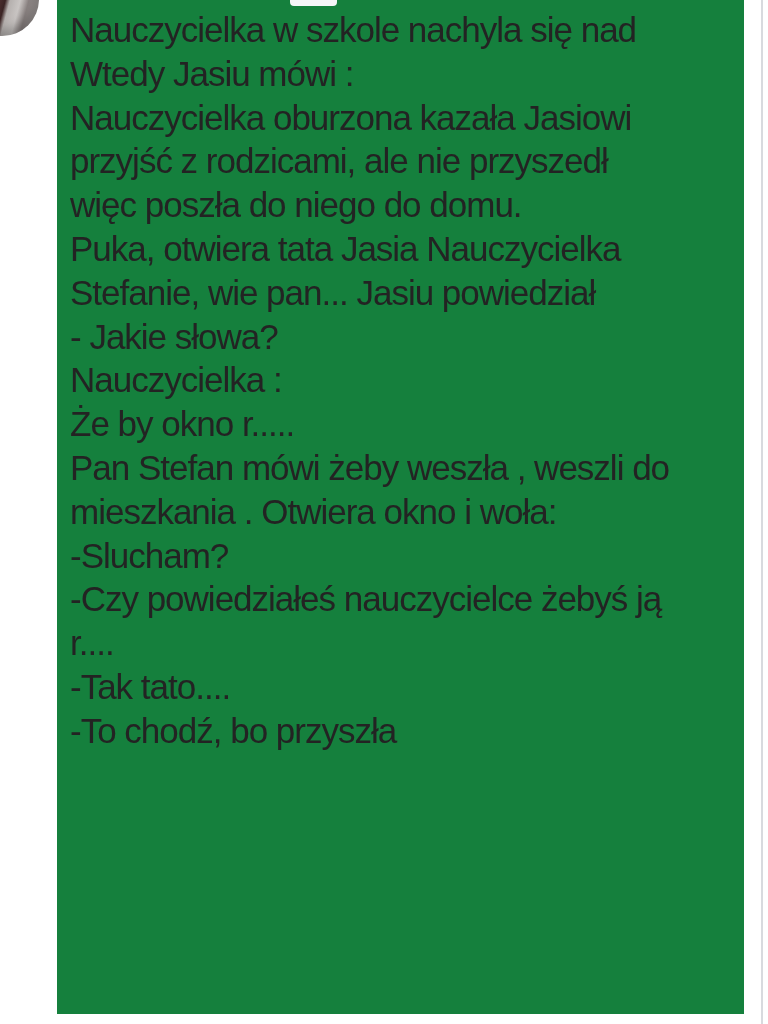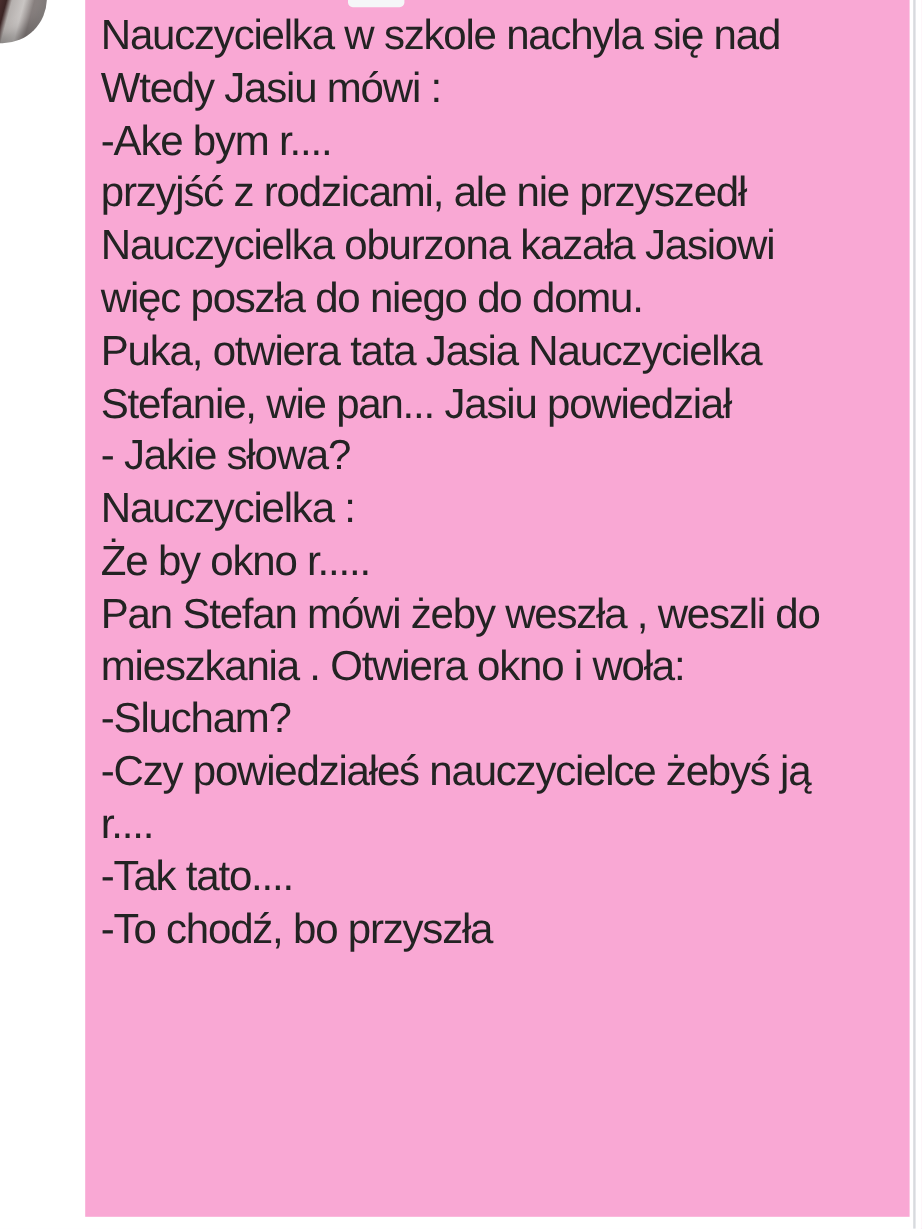--- a/index.html
+++ b/index.html
@@ -11,25 +11,25 @@
     font-family: "Liberation Sans", "DejaVu Sans", sans-serif;
   }
   .stage {
     position: relative;
     width: 768px;
     height: 1024px;
     background: #ffffff;
   }
   .post-block {
     position: absolute;
-    left: 71px;
+    left: 57px;
     top: 0;
     width: 687px;
     height: 1014px;
-    background: #f9a8d4;
+    background: #15803d;
   }
   .top-tab {
     position: absolute;
     left: 290px;
     top: 0;
     width: 47px;
     height: 6px;
     background: #f5f6f8;
     border-radius: 0 0 4px 4px;
     z-index: 3;
@@ -79,23 +79,22 @@
 </style>
 </head>
 <body>
 
 <div class="stage">
 
   <div class="post-block">
     <div class="text-lines">
         <div class="text-line">Nauczycielka w szkole nachyla się nad</div>
         <div class="text-line">Wtedy Jasiu mówi :</div>
-        <div class="text-line">-Ake bym r....</div>
+        <div class="text-line">Nauczycielka oburzona kazała Jasiowi</div>
         <div class="text-line">przyjść z rodzicami, ale nie przyszedł</div>
-        <div class="text-line">Nauczycielka oburzona kazała Jasiowi</div>
         <div class="text-line">więc poszła do niego do domu.</div>
         <div class="text-line">Puka, otwiera tata Jasia Nauczycielka</div>
         <div class="text-line">Stefanie, wie pan... Jasiu powiedział</div>
         <div class="text-line">- Jakie słowa?</div>
         <div class="text-line">Nauczycielka :</div>
         <div class="text-line">Że by okno r.....</div>
         <div class="text-line">Pan Stefan mówi żeby weszła , weszli do</div>
         <div class="text-line">mieszkania . Otwiera okno i woła:</div>
         <div class="text-line">-Slucham?</div>
         <div class="text-line">-Czy powiedziałeś nauczycielce żebyś ją</div>

